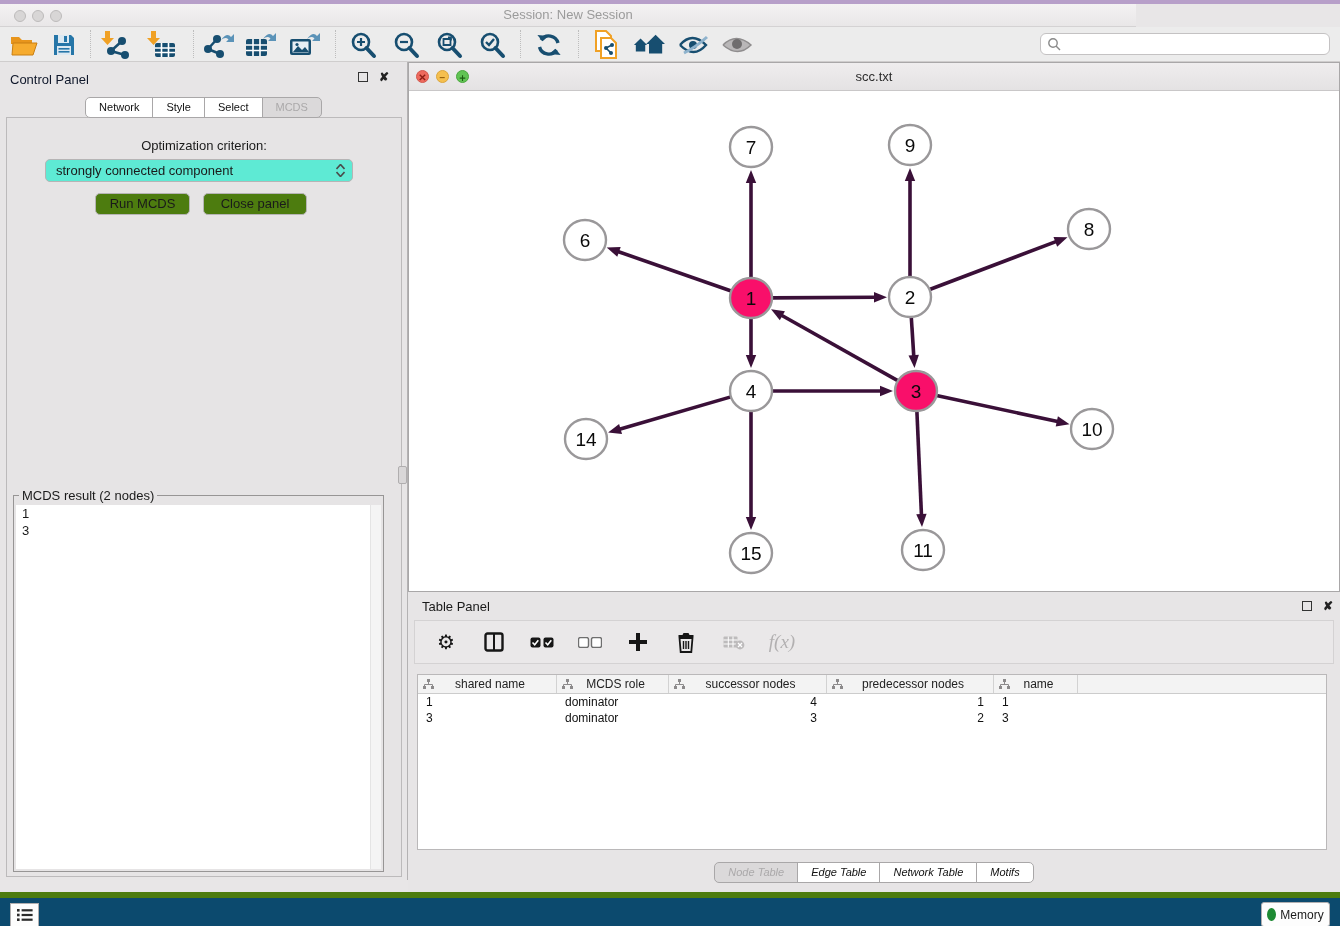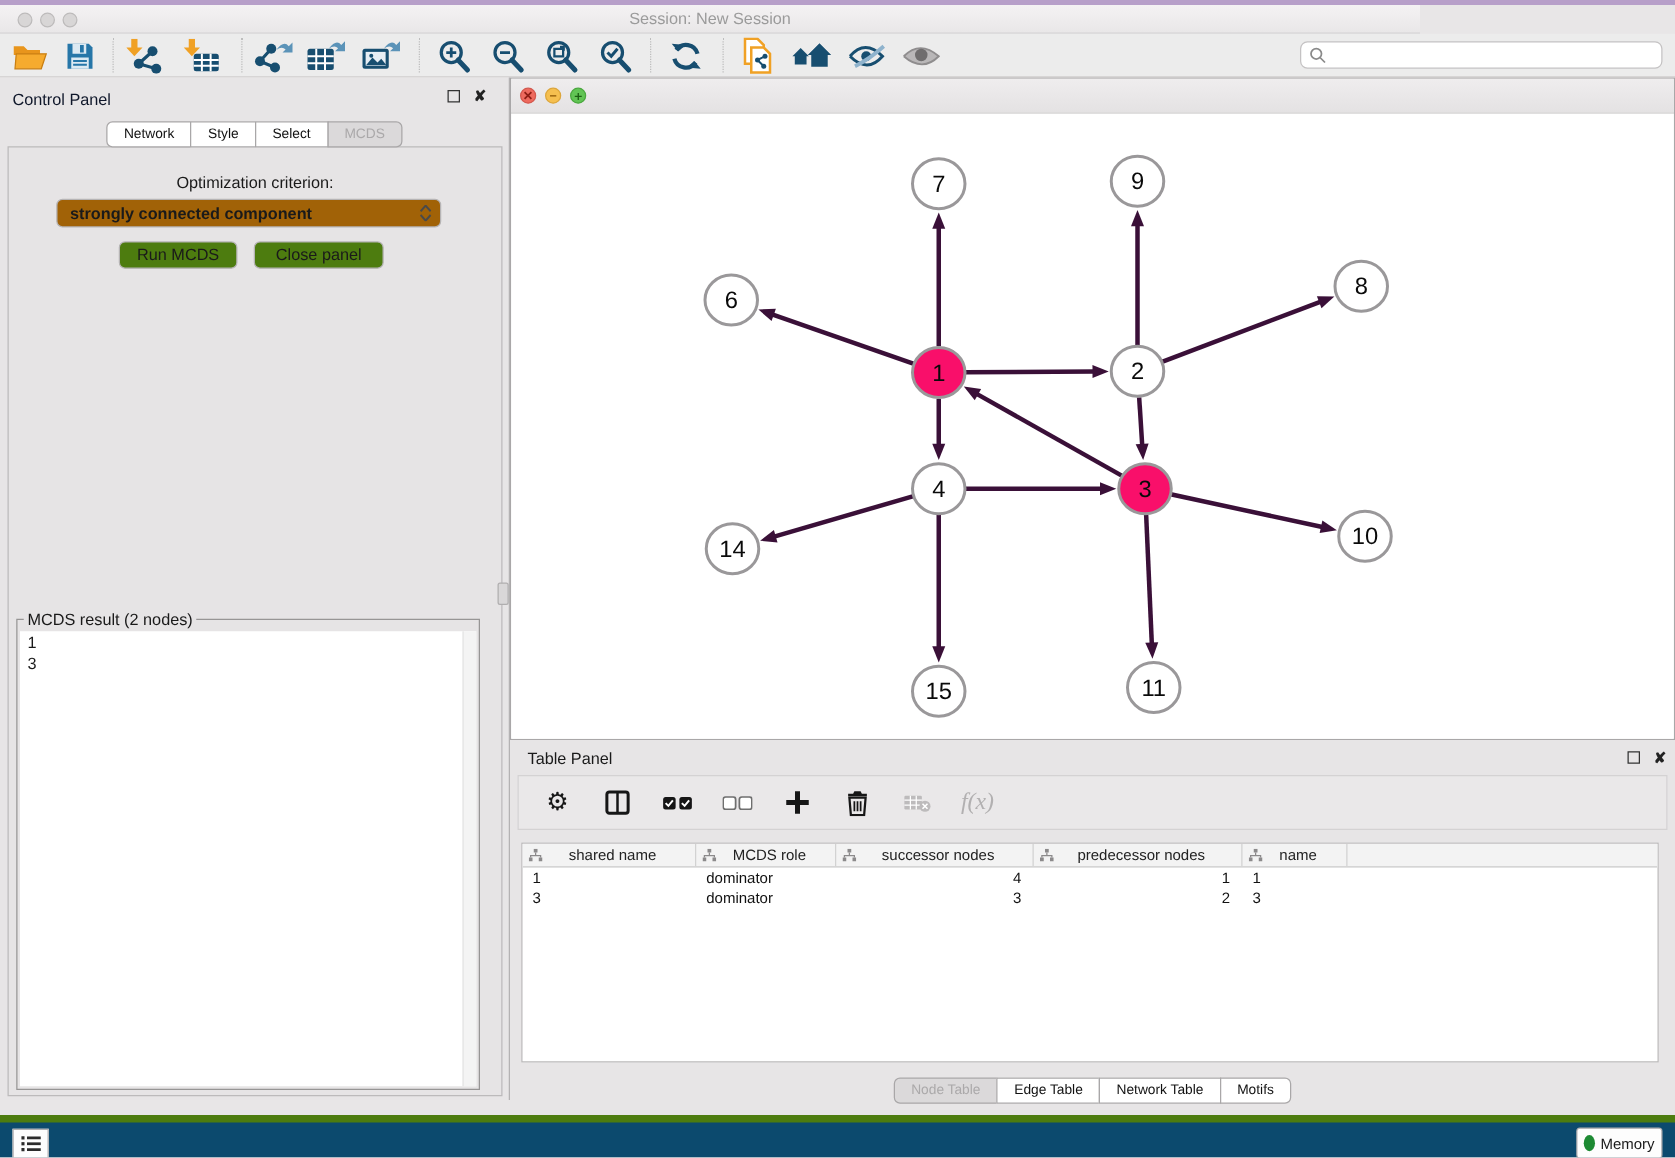--- a/index.html
+++ b/index.html
@@ -25,21 +25,21 @@
   .cp-float { left:358px; top:10px; border:1px solid #333; width:10px; height:10px; }
   .cp-close { left:378px; top:9px; }
   .tabs-row { position:absolute; left:0; right:0; display:flex; justify-content:center; z-index:3; }
   .cp-tabs { top:35px; }
   .tab { height:21px; line-height:19px; padding:0 13px; background:#fff; border:1px solid #a9a7a8; margin-left:-1px; font-size:11px; color:#111; }
   .tab:first-child { border-radius:5px 0 0 5px; margin-left:0; }
   .tab:last-child { border-radius:0 5px 5px 0; }
   .tab.active { background:#dbd9da; color:#aba9aa; }
   .cp-body { position:absolute; left:6px; top:55px; width:396px; height:760px; border:1px solid #bcbabb; background:#e6e4e5; }
   .opt-label { position:absolute; left:0; right:0; top:20px; text-align:center; font-size:13px; }
-  .dropdown { position:absolute; left:38px; top:41px; width:308px; height:23px; background:#a16207; border:1px solid #b6b4b5; border-radius:5px; display:flex; align-items:center; padding-left:10px; font-size:13px;font-weight:bold; }
+  .dropdown { position:absolute; left:38px; top:41px; width:308px; height:23px; background:#5eead4; border:1px solid #b6b4b5; border-radius:5px; display:flex; align-items:center; padding-left:10px; font-size:13px; }
   .dd-stepper { position:absolute; right:5px; top:2px; width:14px; height:17px; display:flex; flex-direction:column; align-items:center; justify-content:center; gap:1px; }
   .btn { position:absolute; height:22px; background:#4d7c0f; border:1px solid #b6b4b5; border-radius:5px; font-size:13px; text-align:center; line-height:20px; }
   .btn-run { left:88px; top:75px; width:95px; }
   .btn-close { left:196px; top:75px; width:104px;text-align:center; }
   .result-group { position:absolute; left:6px; top:377px; width:371px; height:377px; border:1px solid #979595; }
   .result-legend { position:absolute; left:5px; top:-8px; background:#e6e4e5; padding:0 3px; font-size:13px; }
   .result-area { position:absolute; left:2px; top:9px; right:2px; bottom:2px; background:#fff; font-size:13px; }
   .result-line { padding:0 0 0 6px; line-height:17px; }
   .result-scroll { position:absolute; right:0; top:0; bottom:0; width:11px; background:#f4f4f4; border-left:1px solid #e4e4e4; }
   .v-splitter { position:absolute; left:398px; top:466px; width:9px; height:18px; background:#d9d7d8; border:1px solid #b0aeaf; border-radius:2px; z-index:5; }
@@ -60,21 +60,21 @@
   .tp-tool { display:flex; align-items:center; justify-content:center; width:26px; height:26px; }
   .fx-label { font-family:"Liberation Serif", serif; font-style:italic; font-size:19px; color:#b2b0b1; }
   .gear-glyph { font-size:20px; color:#161616; line-height:20px; }
   .data-table { position:absolute; left:9px; top:82px; width:910px; height:176px; background:#fff; border:1px solid #bab8b9; overflow:hidden; }
   .dt-headrow { display:flex; height:19px; background:#f3f3f3; border-bottom:1px solid #cccccc; }
   .dt-h { display:flex; align-items:center; border-right:1px solid #d2d2d2; font-size:12px; color:#222; position:relative; }
   .dt-h .dt-h-label { flex:1; text-align:center; padding-right:10px; }
   .dt-h svg { margin-left:5px; flex:0 0 auto; }
   .dt-row { display:flex; height:16px; font-size:12px; color:#111; }
   .dt-c { overflow:hidden; white-space:nowrap; line-height:16px; }
-  .bottom-tabs { top:270px; }
+  .bottom-tabs { top:270px;font-style:italic; }
 
   
   .statusbar { position:absolute; left:0; top:892px; width:1340px; height:34px; background:#0c4a6e; border-top:6px solid #4d7c0f; }
   .task-btn { position:absolute; left:10px; top:5px; width:29px; height:24px; background:#fdfdfd; border:1px solid #b1afb0; display:flex; align-items:center; justify-content:center; }
   .memory-btn { position:absolute; right:10px; top:4px; width:69px; height:25px; background:#fdfdfd; border:1px solid #b1afb0; border-radius:3px; display:flex; align-items:center; justify-content:center; gap:4px; font-size:12px; }
   .mem-dot { width:9px; height:13px; border-radius:50%; background:#1d8a33; }
 </style>
 </head>
 <body>
 
@@ -277,20 +277,21 @@
     </div>
   </div>
 </div>
 <div class="v-splitter"></div>
 
 <div class="net-window">
   <div class="net-titlebar">
     <span class="light" style="left:7px;background:#ee6a5e;border:1px solid #d3584e;color:#8c1c13">✕</span>
     <span class="light" style="left:27px;background:#f5bf4f;border:1px solid #dca63c;color:#96610c">−</span>
     <span class="light" style="left:47px;background:#61c454;border:1px solid #4aa73e;color:#1b5e12">＋</span>
+    <div class="net-title">scc.txt</div>
   </div>
   <div class="net-canvas">
     <svg id="graph-svg" width="930" height="500" viewBox="0 0 930 500">
         <line x1="342" y1="186" x2="342" y2="90" stroke="#3a1038" stroke-width="3.6"></line>
         <polygon points="342,79 347.2,92 336.8,92" fill="#3a1038"></polygon>
         <line x1="322.1752536154717" y1="200.07328138371903" x2="208.0972084320934" y2="160.2146872835025" stroke="#3a1038" stroke-width="3.6"></line>
         <polygon points="197.71281746876906,156.5864061035458 211.70046698322278,155.96538995174132 208.27009204944557,165.7833595897934" fill="#3a1038"></polygon>
         <line x1="362.99958468064904" y1="206.86792714037327" x2="467.0006724218063" y2="206.21383224891946" stroke="#3a1038" stroke-width="3.6"></line>
         <polygon points="478.0004548735749,206.14465122721023 465.0334157317473,211.42630777552083 464.96800822031315,201.0265134574851" fill="#3a1038"></polygon>
         <line x1="342" y1="228" x2="342" y2="266" stroke="#3a1038" stroke-width="3.6"></line>

